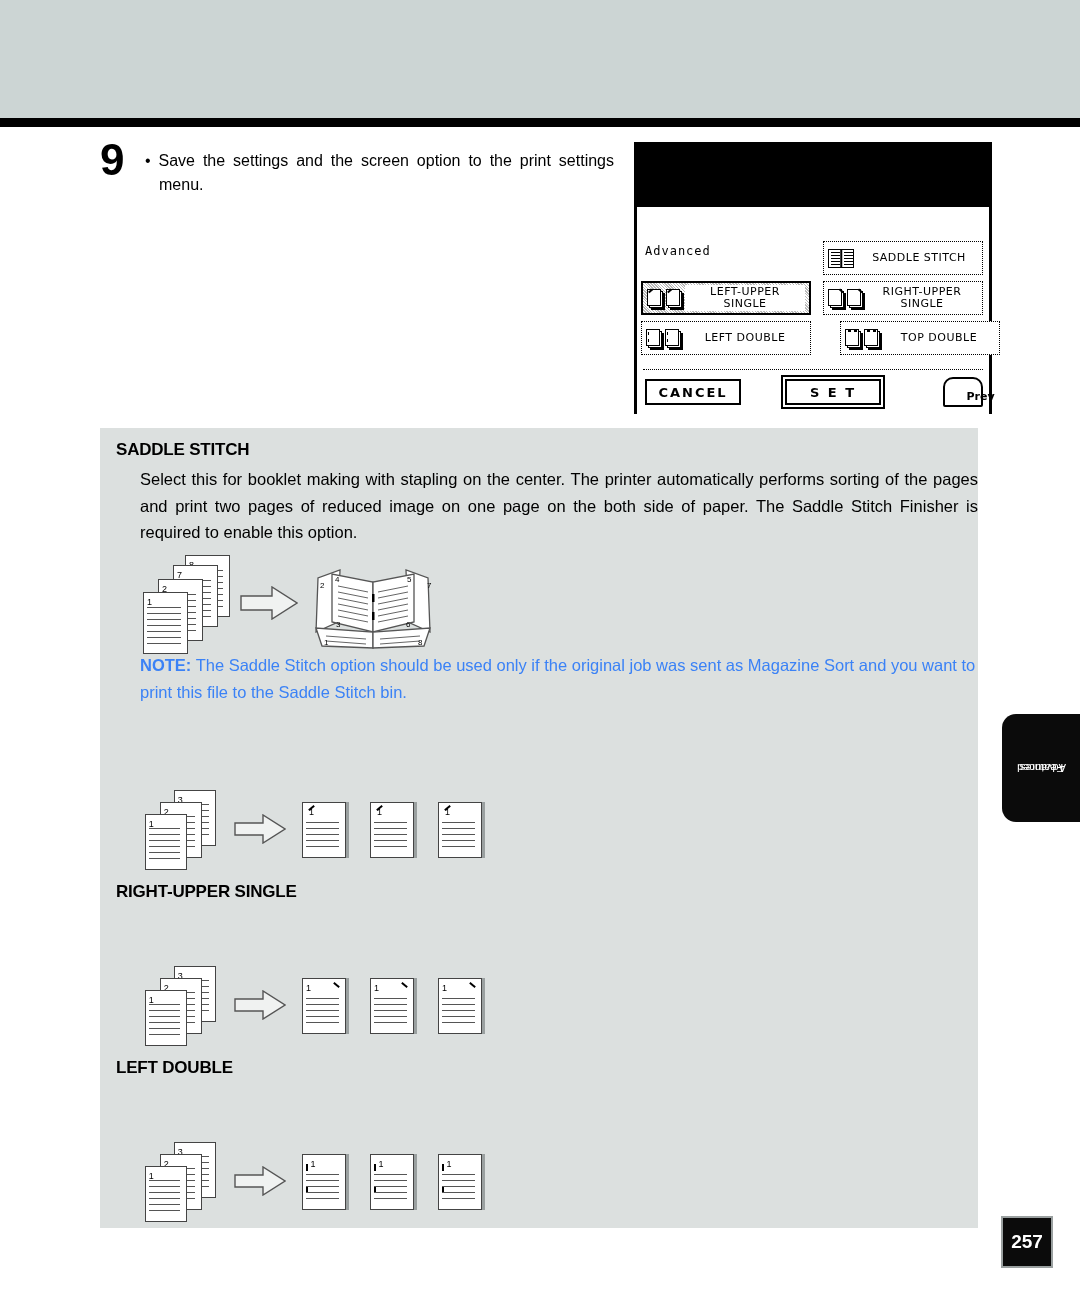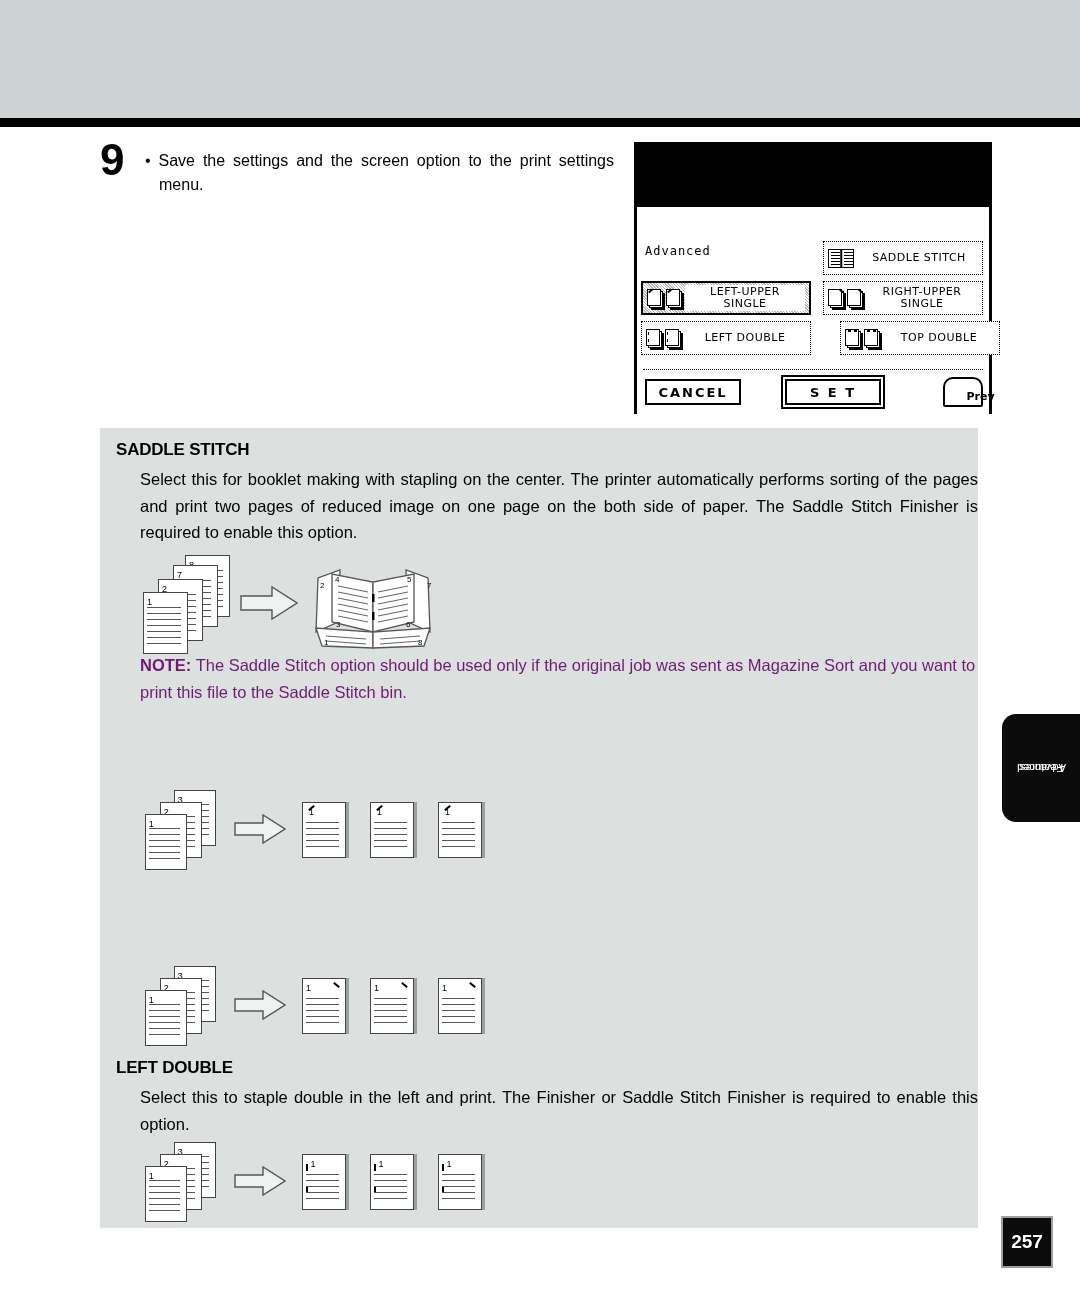--- a/index.html
+++ b/index.html
@@ -143,21 +143,21 @@
     position:absolute;left:100px;top:428px;width:878px;height:800px;
     background:#dce0df;
   }
   .sec-h{
     font-size:17px;font-weight:bold;color:#000;letter-spacing:-.2px;
   }
   .sec-p{
     font-size:16.5px;line-height:1.62;color:#000;text-align:justify;
   }
   .note-p{
-    font-size:16.5px;line-height:1.62;color:#701a75;text-align:left;
+    font-size:16.5px;line-height:1.62;color:#3b82f6;text-align:left;
   }
   .note-p b{font-weight:bold;}
 
   
   .illus{position:relative;}
   .sheet{
     position:absolute;background:#fff;border:1.4px solid #444;
     box-sizing:border-box;
   }
   .sheet .ln{
@@ -462,20 +462,21 @@
     <div class="staple" style="left:5px;top:4px;width:7px;height:2px;transform:rotate(-40deg);"></div>
     <div class="ln" style="top:19px;"></div>
       <div class="ln" style="top:25px;"></div>
     <div class="ln" style="top:31px;"></div>
       <div class="ln" style="top:37px;"></div>
     <div class="ln" style="top:43px;"></div>
   </div>
 </div>
 
 <div style="position:absolute;left:116px;top:882px;width:862px;">
+  <div class="sec-h">RIGHT-UPPER SINGLE</div>
 </div>
 
 <div class="illus" style="position:absolute;left:142px;top:966px;width:340px;height:80px;">
   <div class="sheet" style="left:32px;top:0px;width:42px;height:56px;">
     <div class="num">3</div>
     <div class="ln" style="top:13px;"></div>
       <div class="ln" style="top:19px;"></div>
     <div class="ln" style="top:25px;"></div>
       <div class="ln" style="top:31px;"></div>
     <div class="ln" style="top:37px;"></div>
@@ -526,21 +527,20 @@
     <div class="ln" style="top:19px;"></div>
       <div class="ln" style="top:25px;"></div>
     <div class="ln" style="top:31px;"></div>
       <div class="ln" style="top:37px;"></div>
     <div class="ln" style="top:43px;"></div>
   </div>
 </div>
 
 <div style="position:absolute;left:116px;top:1058px;width:862px;">
   <div class="sec-h">LEFT DOUBLE</div>
-  <div class="sec-p" style="margin-left:24px;margin-top:6px;width:838px;">Select this to staple double in the left and print.  The Finisher or Saddle Stitch Finisher is required to enable this option.</div>
 </div>
 
 <div class="illus" style="position:absolute;left:142px;top:1142px;width:340px;height:80px;">
   <div class="sheet" style="left:32px;top:0px;width:42px;height:56px;">
     <div class="num">3</div>
     <div class="ln" style="top:13px;"></div>
       <div class="ln" style="top:19px;"></div>
     <div class="ln" style="top:25px;"></div>
       <div class="ln" style="top:31px;"></div>
     <div class="ln" style="top:37px;"></div>

